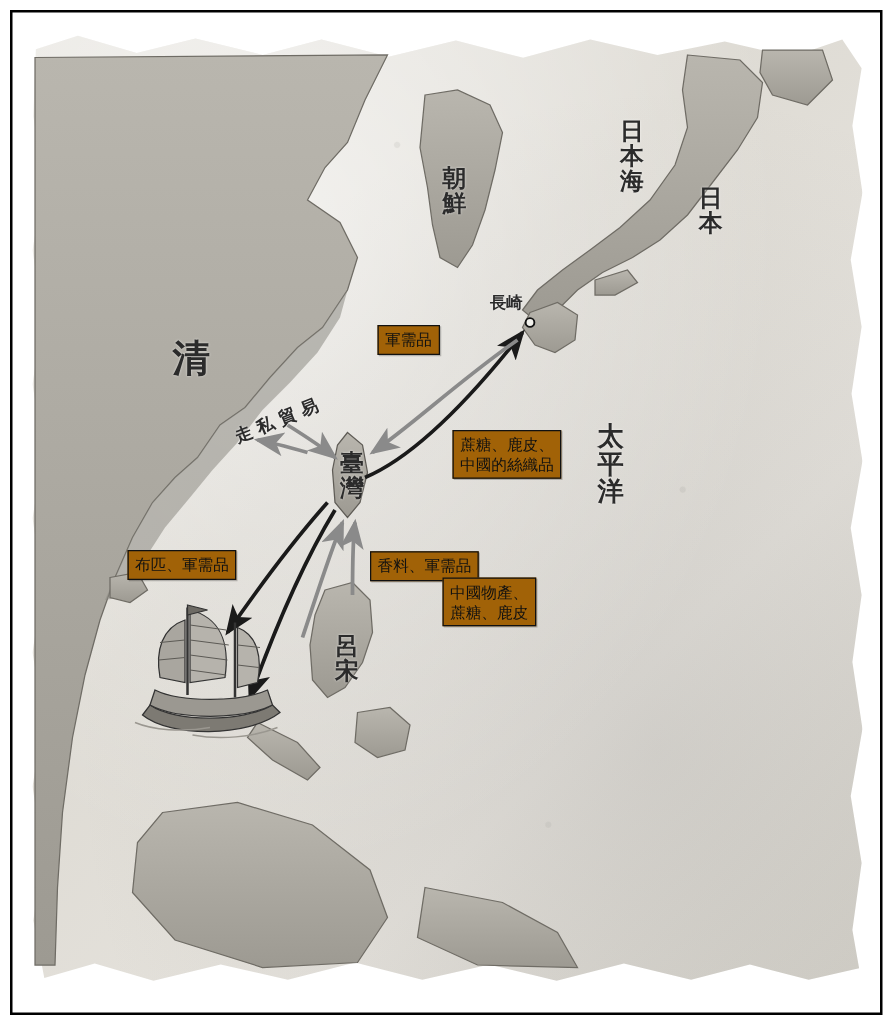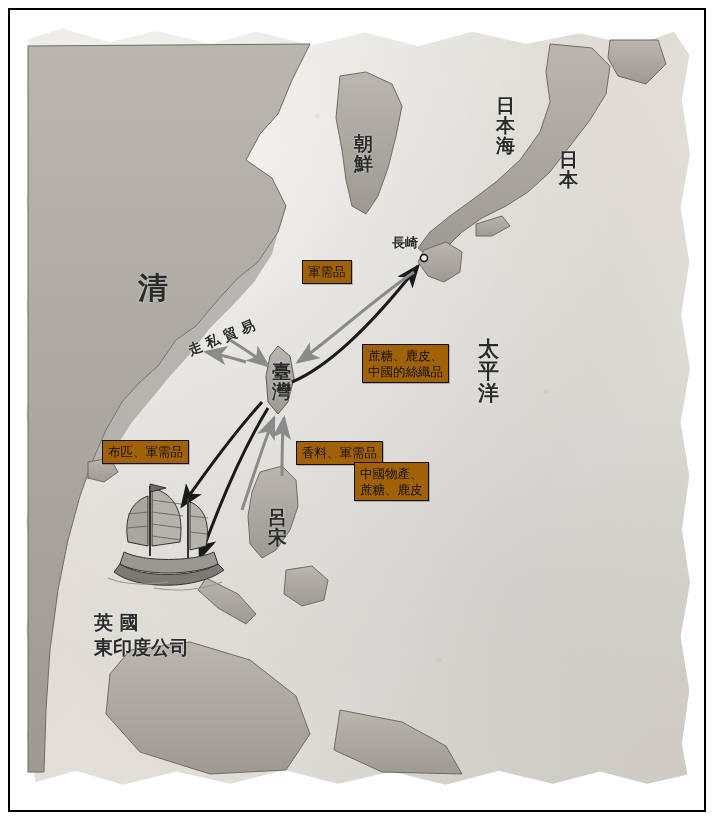--- a/index.html
+++ b/index.html
@@ -267,22 +267,20 @@
 
   <div class="map-label" style="left:258px; top:498px; font-size:19px;">呂
 宋</div>
 
   <div class="map-label" style="left:468px; top:328px; font-size:21px;">太
 平
 洋</div>
 
   <div class="map-label" style="left:176px; top:334px; font-size:14px; transform:rotate(-22deg); transform-origin:left top;">走 私 貿 易</div>
 
-  <div class="map-label" style="left:84px; top:600px; font-size:19px; line-height:1.3;">英 國
-東印度公司</div>
 
   <div class="callout" style="left:292px; top:250px;">軍需品</div>
 
   <div class="callout" style="left:352px; top:334px;">蔗糖、鹿皮、
 中國的絲織品</div>
 
   <div class="callout" style="left:92px; top:430px;text-align:center;">布匹、軍需品</div>
 
   <div class="callout" style="left:286px; top:418px;margin-top:13px;">香料、軍需品</div>
 

